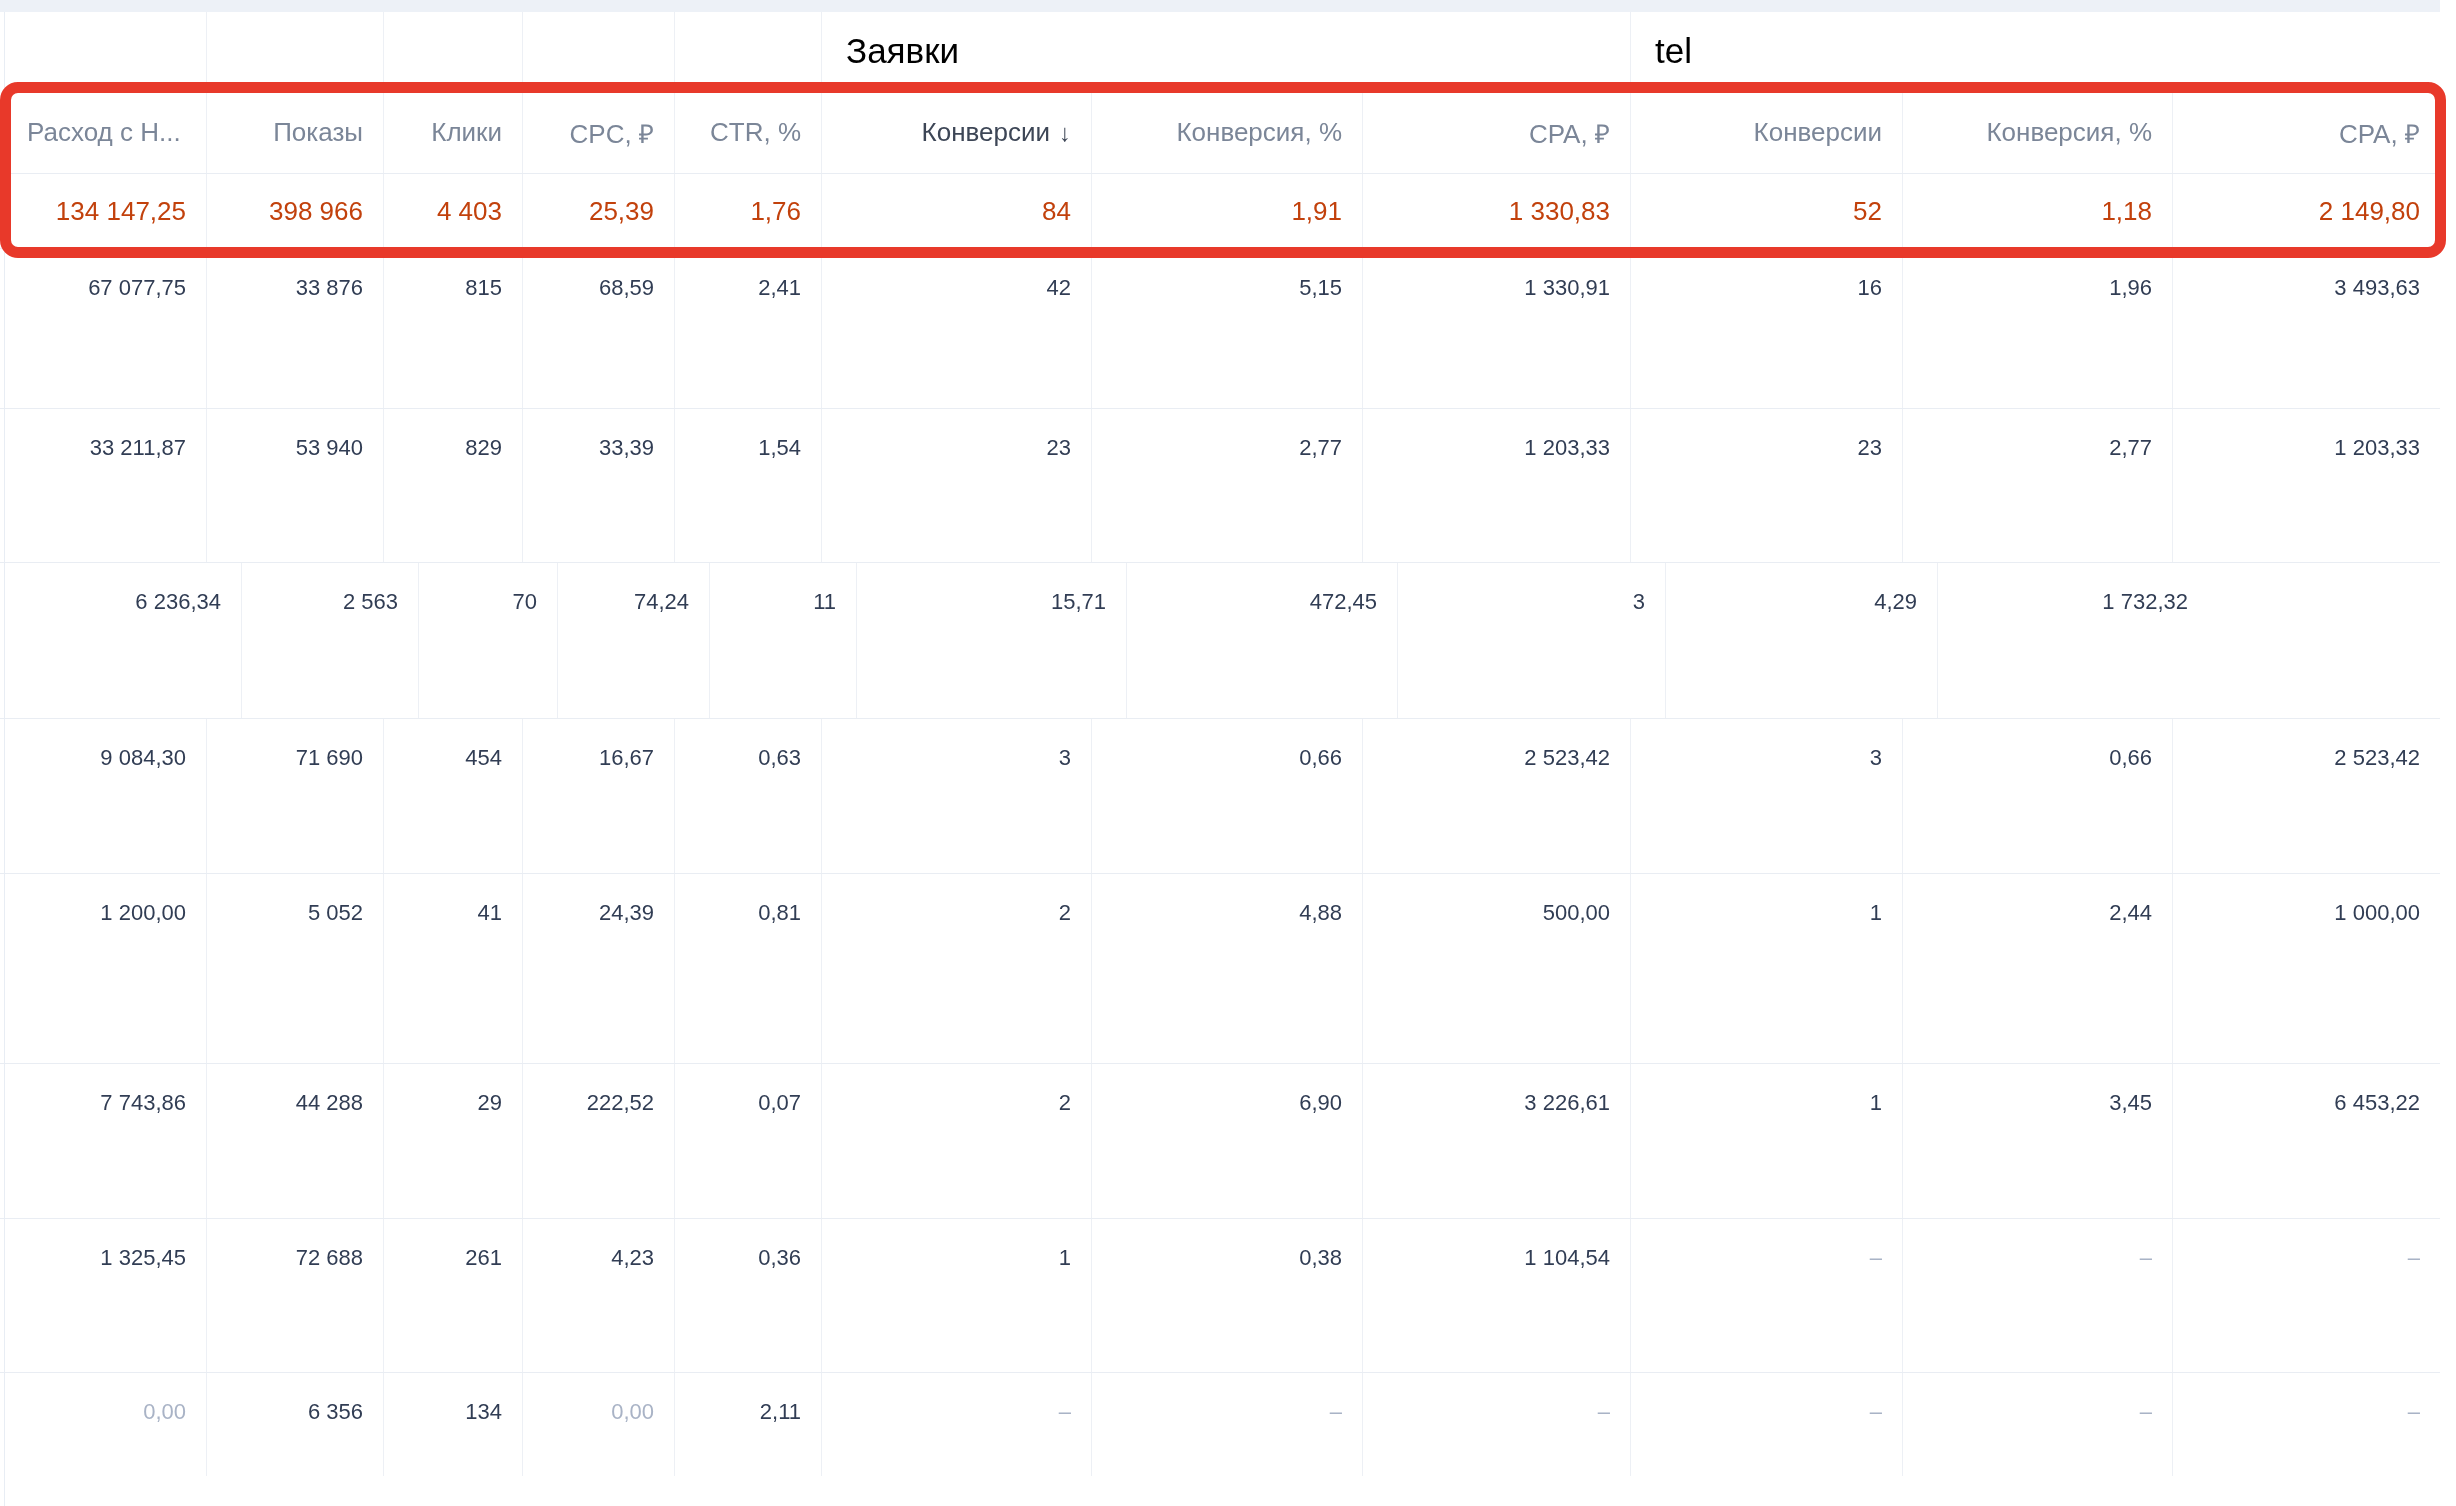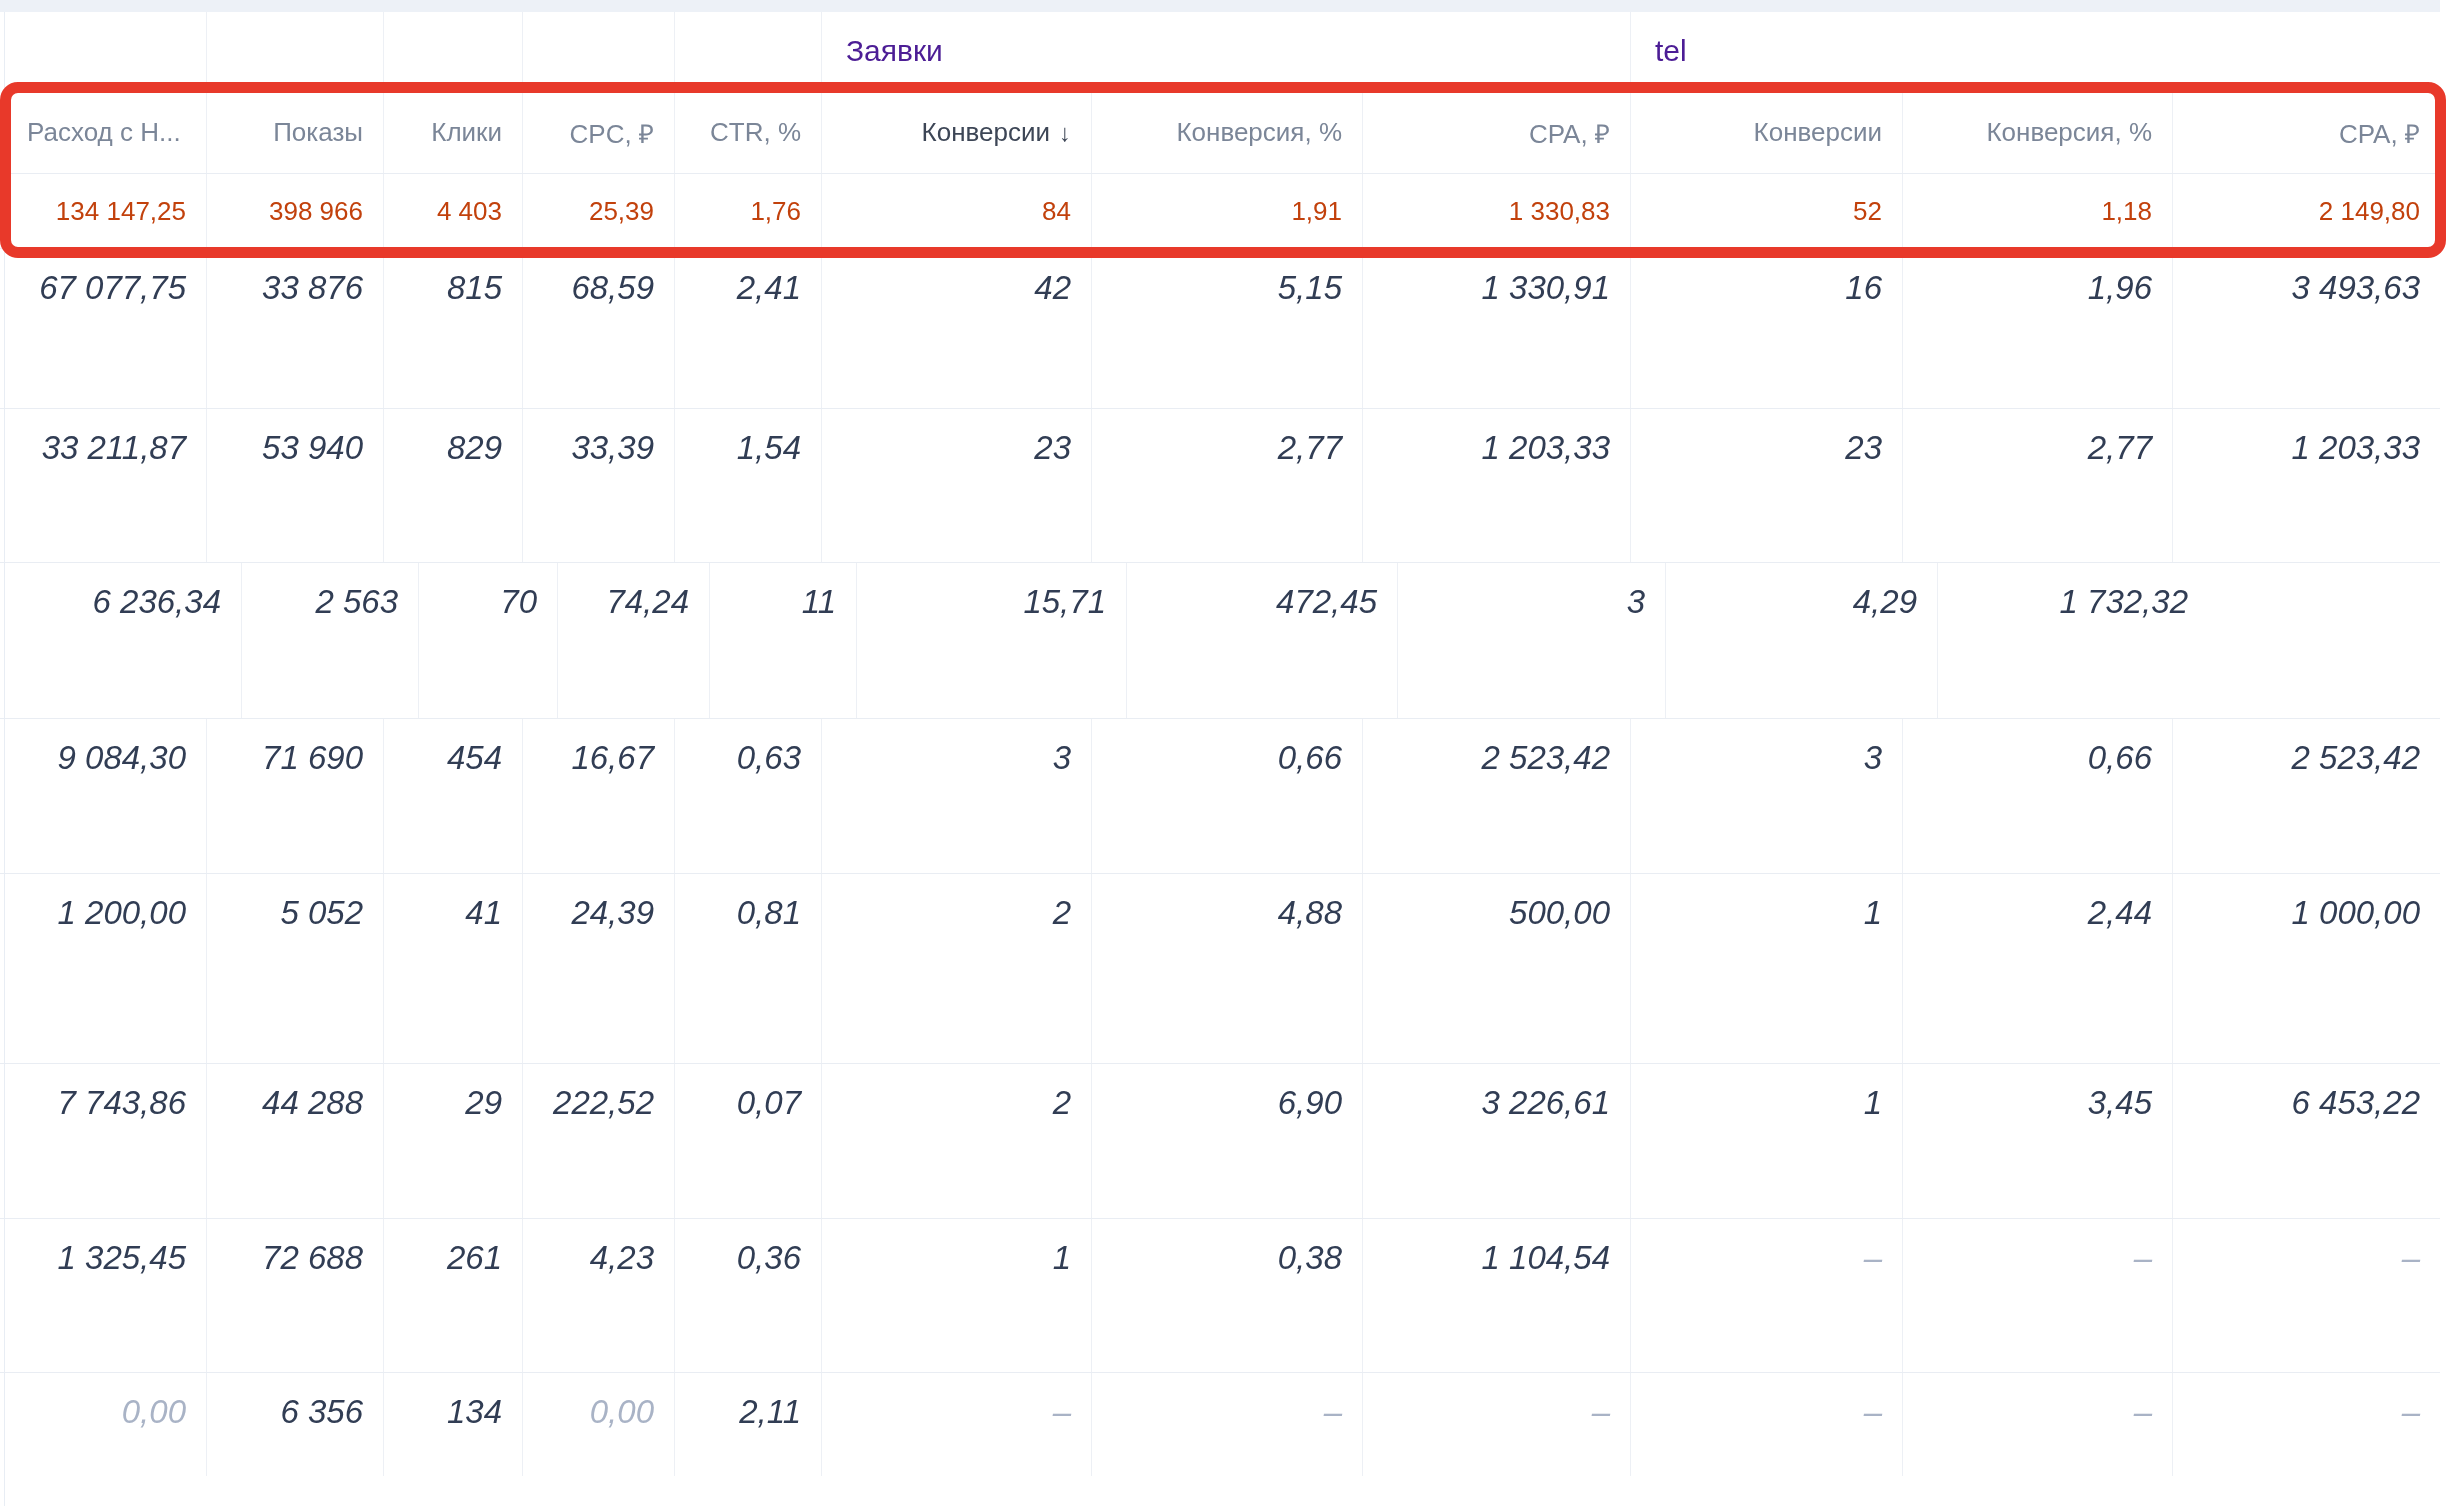--- a/index.html
+++ b/index.html
@@ -54,22 +54,22 @@
     padding-right: 20px;
     border-right: 1px solid #edf0f5;
     white-space: nowrap;
     overflow: hidden;
   }
   .cell:last-child { border-right: none; }
 
   .group-row .cell {
     justify-content: flex-start;
     padding: 8px 0 0 24px;
-    font-size: 30px;
-    color: #4c1d95;
+    font-size: 35px;
+    color: #000000;
   }
 
   .header-row {
     height: 91px;
     font-size: 26px;
     color: #7b8698;
   }
   .header-row .cell { padding-top: 10px; }
   .header-row .cell.first {
     justify-content: flex-start;
@@ -80,23 +80,22 @@
 
   .totals-row {
     height: 75px;
     border-top: 1px solid #e9edf3;
     font-size: 26px;
     color: #c2410c;
   }
 
   .data-row {
     border-top: 1px solid #e9edf3;
-    font-size: 33px;
+    font-size: 22px;
     color: #313d54;
-    font-style: italic;
   }
   .data-row .cell {
     align-items: flex-start;
     padding-top: 22px;
     line-height: 34px;
   }
   .muted { color: #a9b3c6; }
 
   .annotation-box {
     position: absolute;

